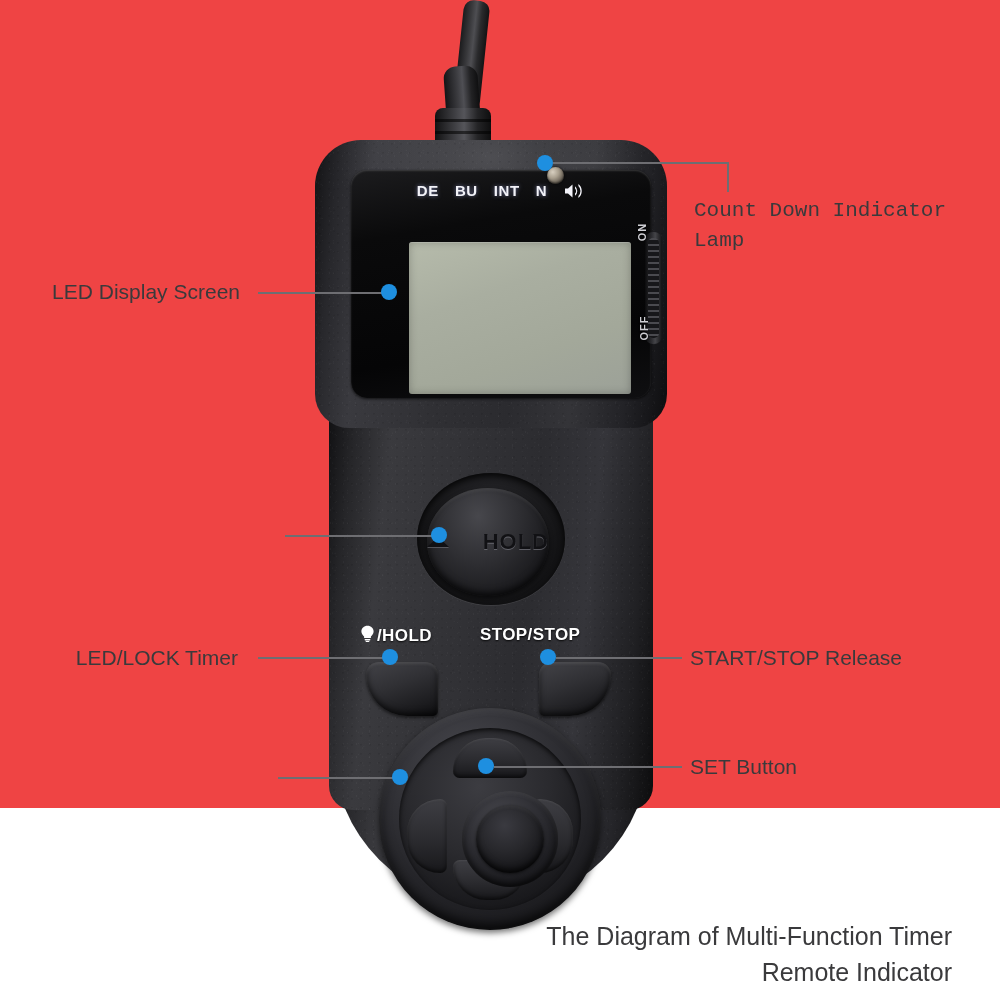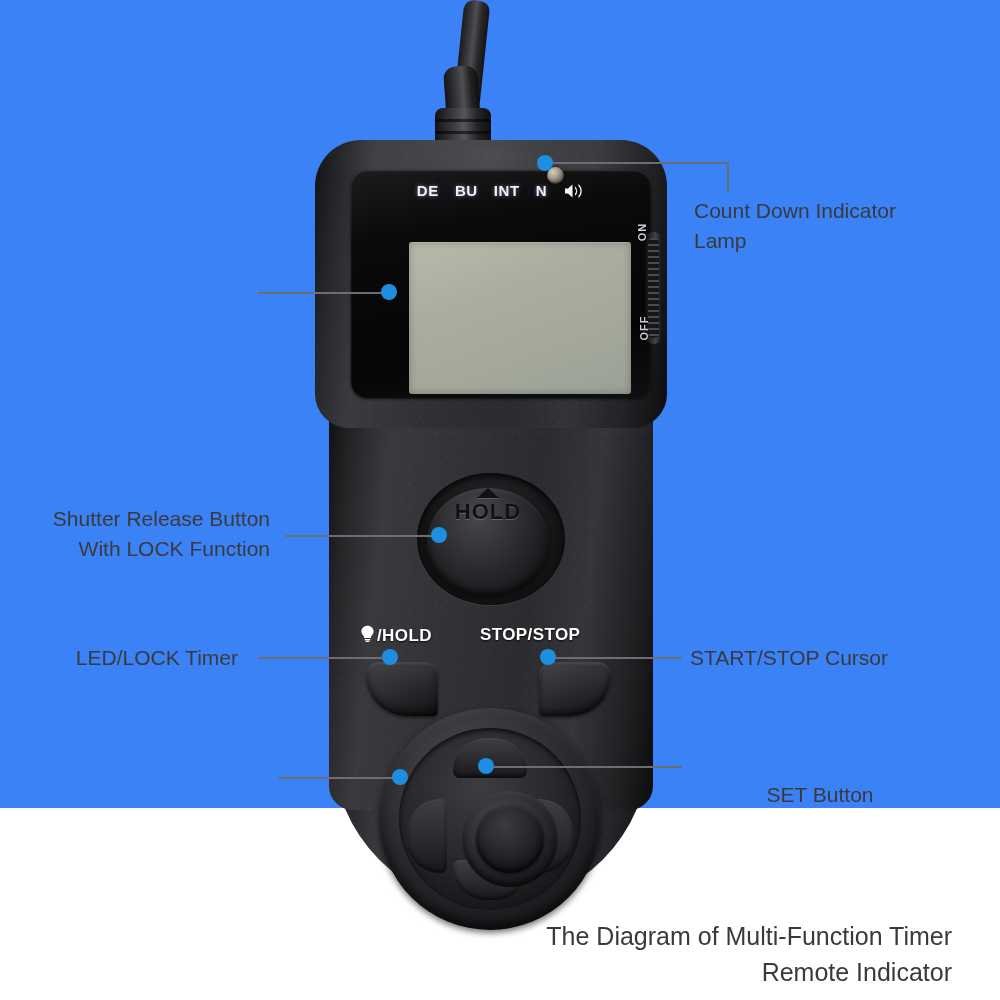--- a/index.html
+++ b/index.html
@@ -10,21 +10,21 @@
     height: 1000px;
     background: #ffffff;
     font-family: "Liberation Sans", sans-serif;
     overflow: hidden;
   }
 
   #stage {
     position: relative;
     width: 1000px;
     height: 808px;
-    background: #3b82f6;
+    background: #ef4444;
   }
 
   
 
   .device {
     position: absolute;
     left: 305px;
     top: 118px;
     width: 372px;
     height: 790px;
@@ -222,23 +222,23 @@
     position: absolute;
     left: 122px; top: 348px;
     width: 122px; height: 108px;
     border-radius: 50% / 50%;
     background:
       radial-gradient(ellipse at 42% 26%, #47474c 0%, #2f2f33 40%, #1a1a1d 74%, #0c0c0e 100%);
     box-shadow: inset 0 -3px 7px rgba(0,0,0,0.75),
                 inset 0 2px 3px rgba(255,255,255,0.10),
                 0 2px 4px rgba(0,0,0,0.55);
     display: flex;
-    flex-direction: column;
+    flex-direction: row;
     align-items: center;
-    justify-content: flex-start;
+    justify-content: space-between;
     gap: 1px;
   }
   .hold-arrow {
     width: 0; height: 0;
     border-left: 11px solid transparent;
     border-right: 11px solid transparent;
     border-bottom: 10px solid #111114;
     filter: drop-shadow(0 1px 0 rgba(130,130,138,0.5));
   }
   .hold-text {
@@ -455,42 +455,41 @@
           </div>
         </div>
 
       </div>
     </div>
   </div>
 
   <div class="dot" style="left:537px; top:155px;"></div>
   <div class="leader h" style="left:553px; top:162px; width:175px;"></div>
   <div class="leader v" style="left:727px; top:162px; height:30px;"></div>
-  <div class="callout-label" style="left:694px; top:196px; width:290px;">Count Down Indicator
+  <div class="callout-label" style="left:694px; top:196px; width:290px;font-family:Liberation Mono, monospace;">Count Down Indicator
 Lamp</div>
 
+  <div class="callout-label right-align" style="left:18px; top:277px; width:222px;">LED Display Screen</div>
   <div class="leader h" style="left:258px; top:292px; width:130px;"></div>
   <div class="dot" style="left:381px; top:284px;"></div>
 
-  <div class="callout-label right-align" style="left:8px; top:504px; width:262px;">Shutter Release Button
-With LOCK Function</div>
   <div class="leader h" style="left:285px; top:535px; width:154px;"></div>
   <div class="dot" style="left:431px; top:527px;"></div>
 
   <div class="callout-label right-align" style="left:26px; top:643px; width:212px;">LED/LOCK Timer</div>
   <div class="leader h" style="left:258px; top:657px; width:132px;"></div>
   <div class="dot" style="left:382px; top:649px;"></div>
 
   <div class="dot" style="left:540px; top:649px;"></div>
   <div class="leader h" style="left:556px; top:657px; width:126px;"></div>
-  <div class="callout-label" style="left:690px; top:643px; width:290px;">START/STOP Cursor</div>
+  <div class="callout-label" style="left:690px; top:643px; width:290px;">START/STOP Release</div>
 
   <div class="leader h" style="left:278px; top:777px; width:122px;"></div>
   <div class="dot" style="left:392px; top:769px;"></div>
 
   <div class="dot" style="left:478px; top:758px;"></div>
   <div class="leader h" style="left:494px; top:766px; width:188px;"></div>
-  <div class="callout-label" style="left:690px; top:780px; width:260px;text-align:center;">SET Button</div>
+  <div class="callout-label" style="left:690px; top:752px; width:260px;">SET Button</div>
 
   <div class="caption">The Diagram of Multi-Function Timer
 Remote Indicator</div>
 
 </div>
 
 </body></html>

